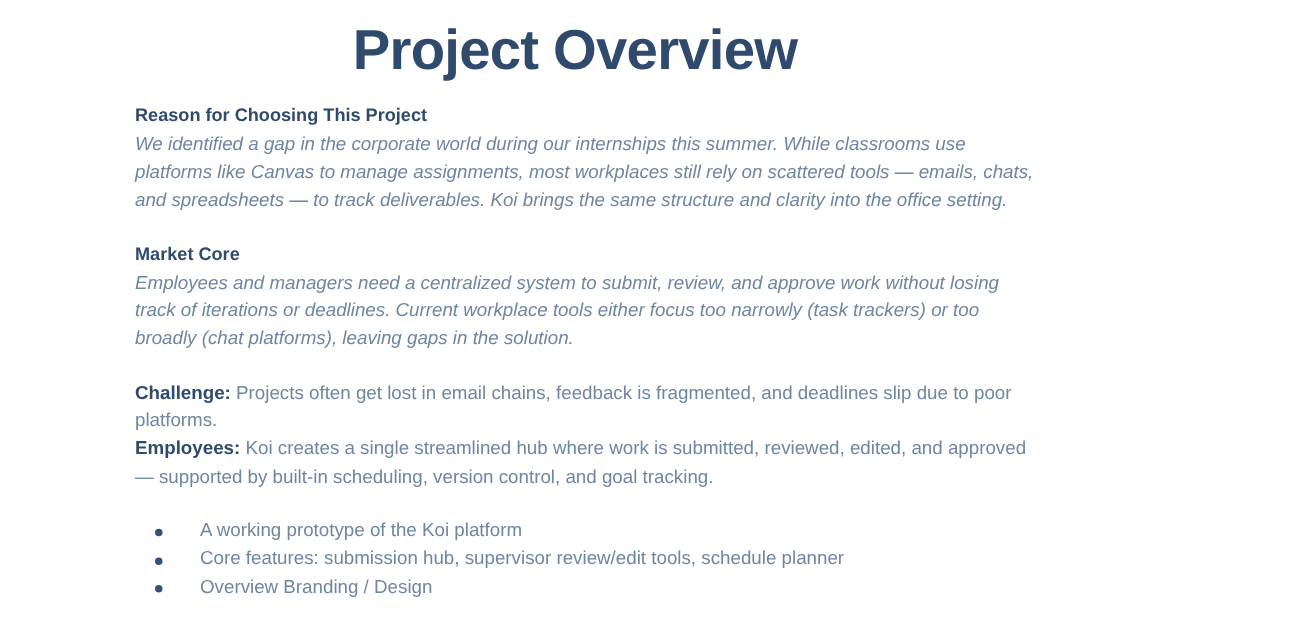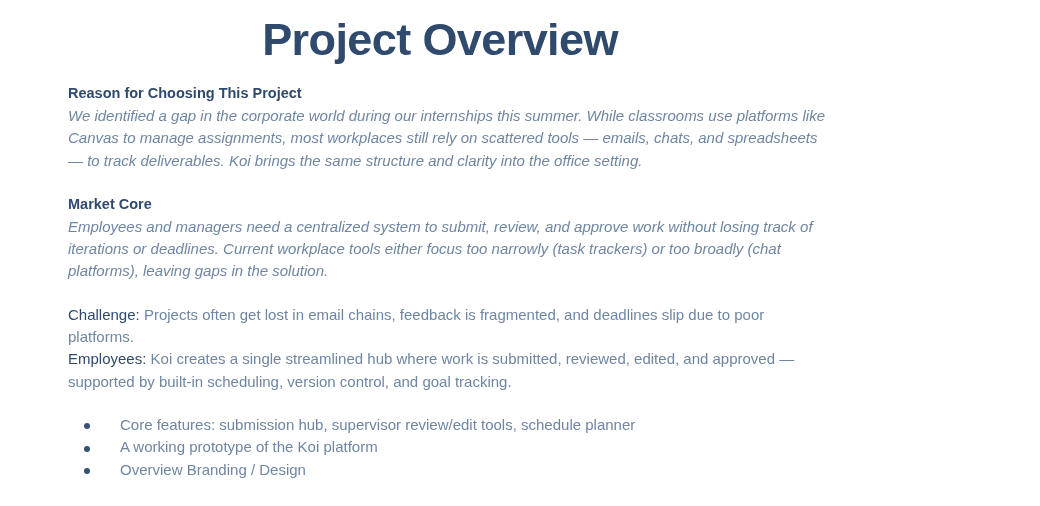--- a/index.html
+++ b/index.html
@@ -15,20 +15,21 @@
     -webkit-font-smoothing: antialiased;
     overflow: hidden;
   }
 
   .page {
     position: relative;
     width: 880px;
     height: 506px;
     background: #ffffff;
     box-sizing: border-box;
+    padding-left: 40px;
   }
 
   .doc-title {
     margin: 0;
     padding-top: 13px;
     text-align: center;
     font-size: 45px;
     line-height: 54px;
     font-weight: 700;
     letter-spacing: -0.6px;
@@ -60,21 +61,21 @@
   .body-text {
     font-size: 15px;
     line-height: 22.3px;
     color: #6f86a3;
     margin: 0;
     max-width: 936px;
     font-style: italic;
   }
 
   .inline-label {
-    font-weight: 400;
+    font-weight: 700;
     color: #2f4a6d;
   }
 
   .kv-line {
     font-size: 15px;
     line-height: 22.3px;
     color: #6f86a3;
     margin: 0;
     max-width: 936px;
   }
@@ -122,25 +123,25 @@
 
     <div class="section">
       <p class="kv-line"><span class="inline-label">Challenge:</span><span> Projects often get lost in email chains, feedback is fragmented, and deadlines slip due to poor platforms.</span></p>
       <p class="kv-line"><span class="inline-label">Employees:</span><span> Koi creates a single streamlined hub where work is submitted, reviewed, edited, and approved — supported by built-in scheduling, version control, and goal tracking.</span></p>
     </div>
 
     <div class="section">
       <ul class="bullet-list">
         <li>
           <span class="dot"></span>
-          <span>Core features: submission hub, supervisor review/edit tools, schedule planner</span>
+          <span>A working prototype of the Koi platform</span>
         </li>
         <li>
           <span class="dot"></span>
-          <span>A working prototype of the Koi platform</span>
+          <span>Core features: submission hub, supervisor review/edit tools, schedule planner</span>
         </li>
         <li>
           <span class="dot"></span>
           <span>Overview Branding / Design</span>
         </li>
       </ul>
     </div>
 
   </div>
 </div>

